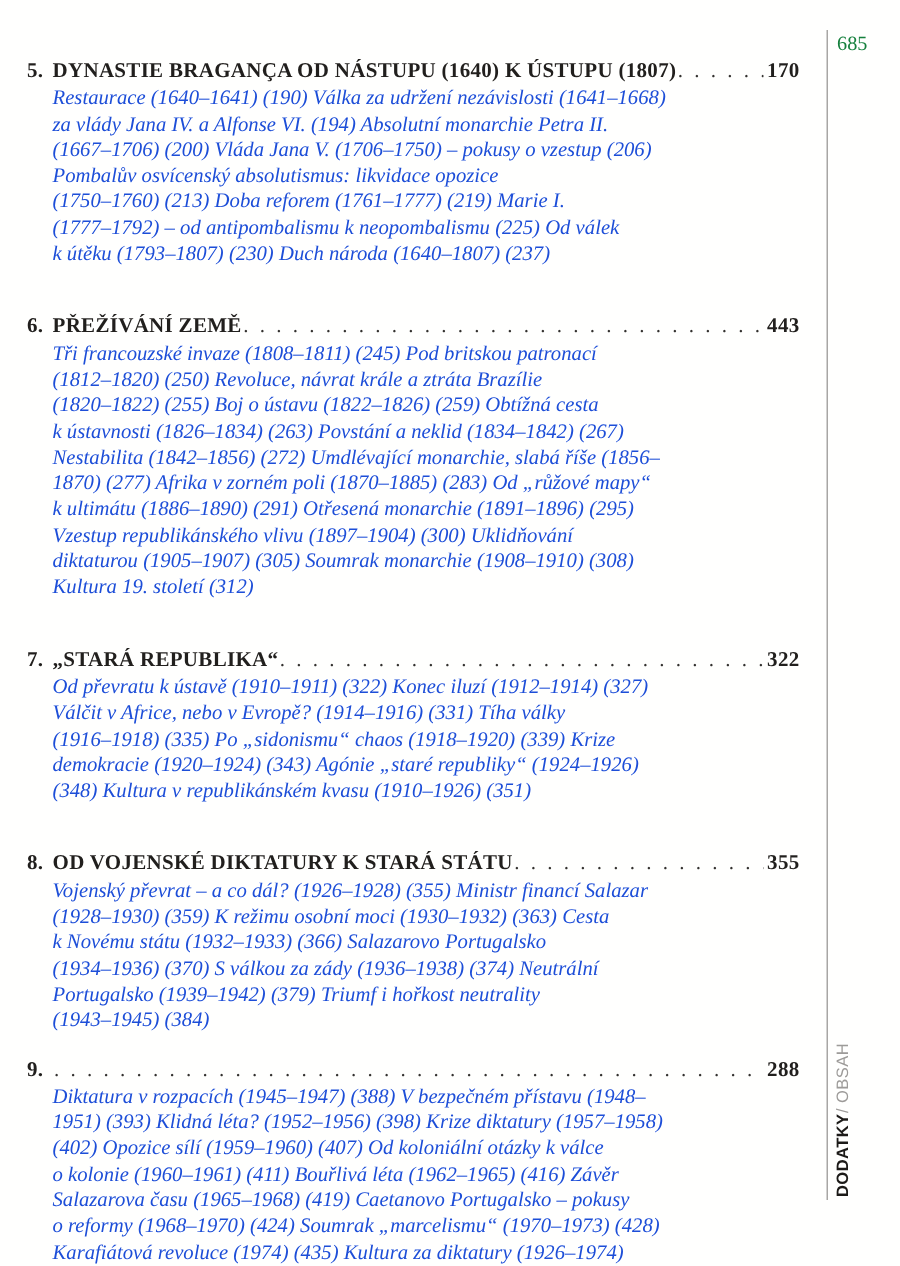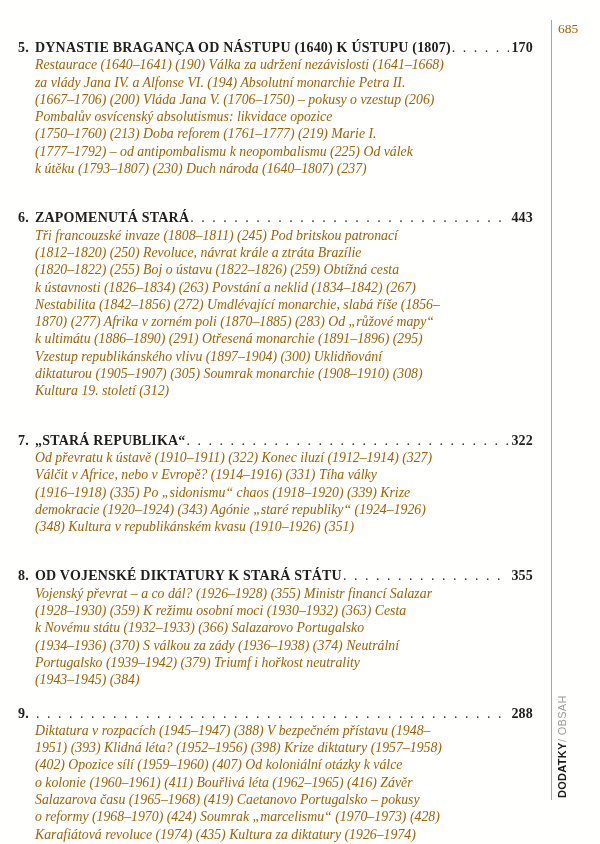--- a/index.html
+++ b/index.html
@@ -47,29 +47,29 @@
   .leader::after {
     content: ". . . . . . . . . . . . . . . . . . . . . . . . . . . . . . . . . . . . . . . . . . . . . . . . . . . . . . . . . . . . . . . . ";
     letter-spacing: 2px;
   }
   .pg { flex: 0 0 auto; text-align: right; }
   .body {
     margin-left: 17px;
     font-style: italic;
     font-size: 13.8px;
     line-height: 17.3px;
-    color: #a16207;
+    color: #1d4ed8;
     white-space: pre-line;
   }
   .folio {
     position: absolute;
     top: 21px;
     left: 558px;
     font-size: 13.5px;
-    color: #a16207;
+    color: #15803d;
   }
   .rule {
     position: absolute;
     top: 20px;
     left: 551px;
     width: 1px;
     height: 780px;
     background: #a8a6a4;
   }
   .margin-label {
@@ -115,21 +115,21 @@
 (1667–1706) (200) Vláda Jana V. (1706–1750) – pokusy o vzestup (206)
 Pombalův osvícenský absolutismus: likvidace opozice
 (1750–1760) (213) Doba reforem (1761–1777) (219) Marie I.
 (1777–1792) – od antipombalismu k neopombalismu  (225) Od válek
 k útěku (1793–1807) (230) Duch národa (1640–1807) (237)</div>
     </section>
 
     <section class="toc-section">
       <div class="heading">
         <span class="num">6.</span>
-        <span class="title">ZAPOMENUTÁ STARÁ</span>
+        <span class="title">PŘEŽÍVÁNÍ ZEMĚ</span>
         <span class="leader"></span>
         <span class="pg">443</span>
       </div>
       <div class="body">Tři francouzské invaze (1808–1811) (245) Pod britskou patronací
 (1812–1820) (250) Revoluce, návrat krále a ztráta Brazílie
 (1820–1822) (255) Boj o ústavu (1822–1826) (259) Obtížná cesta
 k ústavnosti (1826–1834) (263) Povstání a neklid (1834–1842) (267)
 Nestabilita (1842–1856) (272) Umdlévající monarchie, slabá říše (1856–
 1870) (277) Afrika v zorném poli (1870–1885) (283) Od „růžové mapy“
 k ultimátu (1886–1890) (291) Otřesená monarchie (1891–1896) (295)

